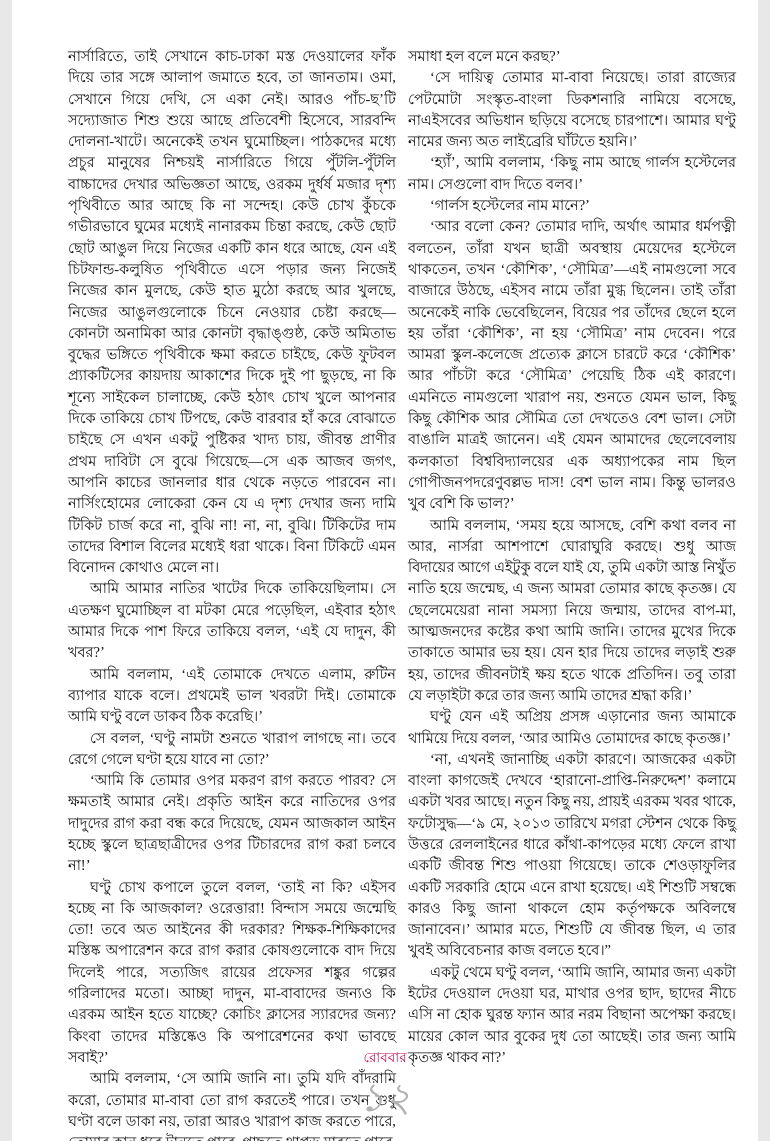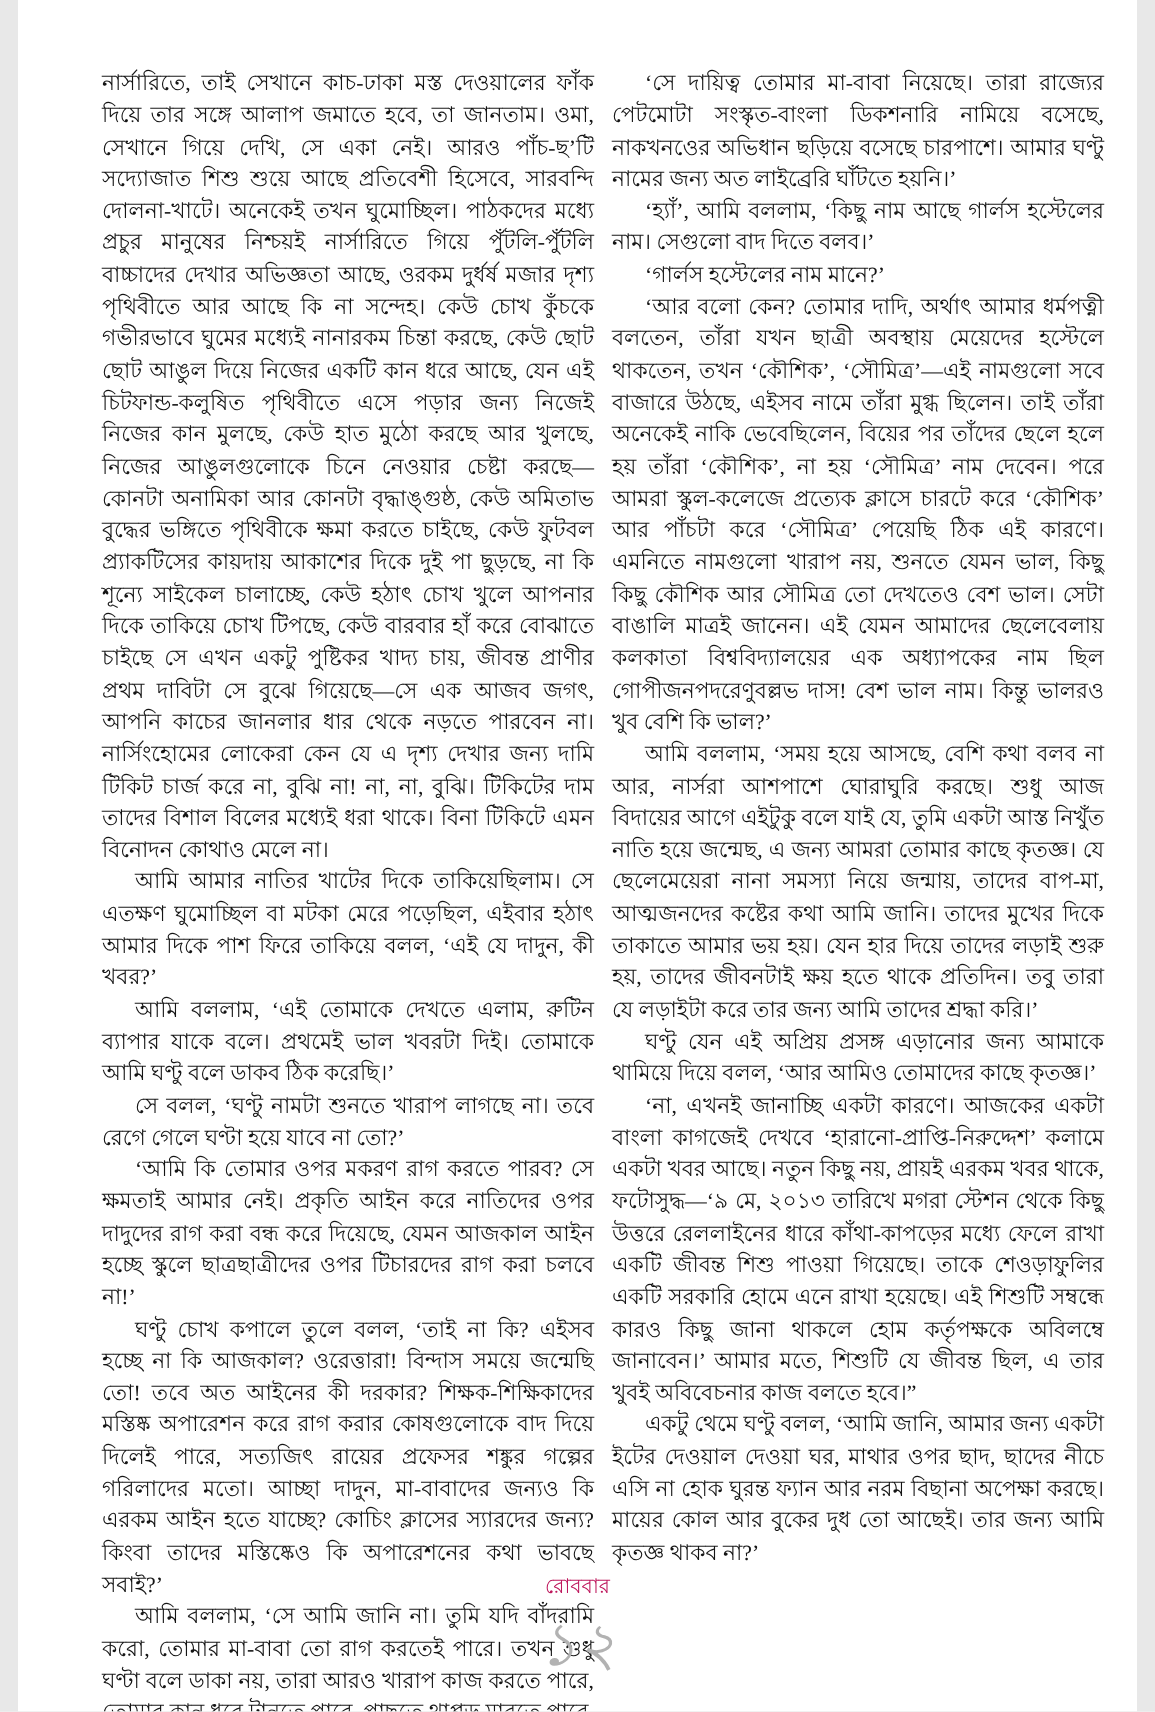--- a/index.html
+++ b/index.html
@@ -68,21 +68,22 @@
     <div class="column">
         <p class="para noindent">নার্সারিতে, তাই সেখানে কাচ-ঢাকা মস্ত দেওয়ালের ফাঁক দিয়ে তার সঙ্গে আলাপ জমাতে হবে, তা জানতাম। ওমা, সেখানে গিয়ে দেখি, সে একা নেই। আরও পাঁচ-ছ’টি সদ্যোজাত শিশু শুয়ে আছে প্রতিবেশী হিসেবে, সারবন্দি দোলনা-খাটে। অনেকেই তখন ঘুমোচ্ছিল। পাঠকদের মধ্যে প্রচুর মানুষের নিশ্চয়ই নার্সারিতে গিয়ে পুঁটলি-পুঁটলি বাচ্চাদের দেখার অভিজ্ঞতা আছে, ওরকম দুর্ধর্ষ মজার দৃশ্য পৃথিবীতে আর আছে কি না সন্দেহ। কেউ চোখ কুঁচকে গভীরভাবে ঘুমের মধ্যেই নানারকম চিন্তা করছে, কেউ ছোট ছোট আঙুল দিয়ে নিজের একটি কান ধরে আছে, যেন এই চিটফান্ড-কলুষিত পৃথিবীতে এসে পড়ার জন্য নিজেই নিজের কান মুলছে, কেউ হাত মুঠো করছে আর খুলছে, নিজের আঙুলগুলোকে চিনে নেওয়ার চেষ্টা করছে—কোনটা অনামিকা আর কোনটা বৃদ্ধাঙ্গুষ্ঠ, কেউ অমিতাভ বুদ্ধের ভঙ্গিতে পৃথিবীকে ক্ষমা করতে চাইছে, কেউ ফুটবল প্র্যাকটিসের কায়দায় আকাশের দিকে দুই পা ছুড়ছে, না কি শূন্যে সাইকেল চালাচ্ছে, কেউ হঠাৎ চোখ খুলে আপনার দিকে তাকিয়ে চোখ টিপছে, কেউ বারবার হাঁ করে বোঝাতে চাইছে সে এখন একটু পুষ্টিকর খাদ্য চায়, জীবন্ত প্রাণীর প্রথম দাবিটা সে বুঝে গিয়েছে—সে এক আজব জগৎ, আপনি কাচের জানলার ধার থেকে নড়তে পারবেন না। নার্সিংহোমের লোকেরা কেন যে এ দৃশ্য দেখার জন্য দামি টিকিট চার্জ করে না, বুঝি না! না, না, বুঝি। টিকিটের দাম তাদের বিশাল বিলের মধ্যেই ধরা থাকে। বিনা টিকিটে এমন বিনোদন কোথাও মেলে না।</p>
         <p class="para indent">আমি আমার নাতির খাটের দিকে তাকিয়েছিলাম। সে এতক্ষণ ঘুমোচ্ছিল বা মটকা মেরে পড়েছিল, এইবার হঠাৎ আমার দিকে পাশ ফিরে তাকিয়ে বলল, ‘এই যে দাদুন, কী খবর?’</p>
         <p class="para indent">আমি বললাম, ‘এই তোমাকে দেখতে এলাম, রুটিন ব্যাপার যাকে বলে। প্রথমেই ভাল খবরটা দিই। তোমাকে আমি ঘণ্টু বলে ডাকব ঠিক করেছি।’</p>
         <p class="para indent">সে বলল, ‘ঘণ্টু নামটা শুনতে খারাপ লাগছে না। তবে রেগে গেলে ঘণ্টা হয়ে যাবে না তো?’</p>
         <p class="para indent">‘আমি কি তোমার ওপর মকরণ রাগ করতে পারব? সে ক্ষমতাই আমার নেই। প্রকৃতি আইন করে নাতিদের ওপর দাদুদের রাগ করা বন্ধ করে দিয়েছে, যেমন আজকাল আইন হচ্ছে স্কুলে ছাত্রছাত্রীদের ওপর টিচারদের রাগ করা চলবে না!’</p>
         <p class="para indent">ঘণ্টু চোখ কপালে তুলে বলল, ‘তাই না কি? এইসব হচ্ছে না কি আজকাল? ওরেত্তারা! বিন্দাস সময়ে জন্মেছি তো! তবে অত আইনের কী দরকার? শিক্ষক-শিক্ষিকাদের মস্তিষ্ক অপারেশন করে রাগ করার কোষগুলোকে বাদ দিয়ে দিলেই পারে, সত্যজিৎ রায়ের প্রফেসর শঙ্কুর গল্পের গরিলাদের মতো। আচ্ছা দাদুন, মা-বাবাদের জন্যও কি এরকম আইন হতে যাচ্ছে? কোচিং ক্লাসের স্যারদের জন্য? কিংবা তাদের মস্তিষ্কেও কি অপারেশনের কথা ভাবছে সবাই?’</p>
         <p class="para indent">আমি বললাম, ‘সে আমি জানি না। তুমি যদি বাঁদরামি করো, তোমার মা-বাবা তো রাগ করতেই পারে। তখন শুধু ঘণ্টা বলে ডাকা নয়, তারা আরও খারাপ কাজ করতে পারে, তোমার কান ধরে টানতে পারে, পাছুতে থাপ্পড় মারতে পারে, ঘরে বন্ধ করে ভূতের ভয় দেখাতে পারে, এমনকী এক পায়ে দাঁড় করিয়ে রাখতে পারে। আরও পরে হয়তো তোমার প্রেমিকা করতে পারে অল্প-স্বল্প রাগ। কিন্তু সে ঘণ্টা বলে ডাকবে বলে মনে হয় না। সে হয়তো তার নিজের পছন্দসই একটা নাম দেবে। সেটা আমার শুনে যাওয়ার সময় হবে বলে মনে হয় না, ফলে ভালবাসায় তার কী চেহারা থাকবে, ঝগড়ায় তার রূপ কী দাঁড়াবে, তা আর আমার জানা হবে না।’</p>
       </div>
     <div class="column">
-        <p class="para indent">‘সে দায়িত্ব তোমার মা-বাবা নিয়েছে। তারা রাজ্যের পেটমোটা সংস্কৃত-বাংলা ডিকশনারি নামিয়ে বসেছে, নাকখনওের অভিধান ছড়িয়ে বসেছে চারপাশে। আমার ঘণ্টু নামের জন্য অত লাইব্রেরি ঘাঁটতে হয়নি।’</p>
+        <p class="para noindent">সমাধা হল বলে মনে করছ?’</p>
+        <p class="para indent">‘সে দায়িত্ব তোমার মা-বাবা নিয়েছে। তারা রাজ্যের পেটমোটা সংস্কৃত-বাংলা ডিকশনারি নামিয়ে বসেছে, নাএইসবের অভিধান ছড়িয়ে বসেছে চারপাশে। আমার ঘণ্টু নামের জন্য অত লাইব্রেরি ঘাঁটতে হয়নি।’</p>
         <p class="para indent">‘হ্যাঁ’, আমি বললাম, ‘কিছু নাম আছে গার্লস হস্টেলের নাম। সেগুলো বাদ দিতে বলব।’</p>
         <p class="para indent">‘গার্লস হস্টেলের নাম মানে?’</p>
         <p class="para indent">‘আর বলো কেন? তোমার দাদি, অর্থাৎ আমার ধর্মপত্নী বলতেন, তাঁরা যখন ছাত্রী অবস্থায় মেয়েদের হস্টেলে থাকতেন, তখন ‘কৌশিক’, ‘সৌমিত্র’—এই নামগুলো সবে বাজারে উঠছে, এইসব নামে তাঁরা মুগ্ধ ছিলেন। তাই তাঁরা অনেকেই নাকি ভেবেছিলেন, বিয়ের পর তাঁদের ছেলে হলে হয় তাঁরা ‘কৌশিক’, না হয় ‘সৌমিত্র’ নাম দেবেন। পরে আমরা স্কুল-কলেজে প্রত্যেক ক্লাসে চারটে করে ‘কৌশিক’ আর পাঁচটা করে ‘সৌমিত্র’ পেয়েছি ঠিক এই কারণে। এমনিতে নামগুলো খারাপ নয়, শুনতে যেমন ভাল, কিছু কিছু কৌশিক আর সৌমিত্র তো দেখতেও বেশ ভাল। সেটা বাঙালি মাত্রই জানেন। এই যেমন আমাদের ছেলেবেলায় কলকাতা বিশ্ববিদ্যালয়ের এক অধ্যাপকের নাম ছিল গোপীজনপদরেণুবল্লভ দাস! বেশ ভাল নাম। কিন্তু ভালরও খুব বেশি কি ভাল?’</p>
         <p class="para indent">আমি বললাম, ‘সময় হয়ে আসছে, বেশি কথা বলব না আর, নার্সরা আশপাশে ঘোরাঘুরি করছে। শুধু আজ বিদায়ের আগে এইটুকু বলে যাই যে, তুমি একটা আস্ত নিখুঁত নাতি হয়ে জন্মেছ, এ জন্য আমরা তোমার কাছে কৃতজ্ঞ। যে ছেলেমেয়েরা নানা সমস্যা নিয়ে জন্মায়, তাদের বাপ-মা, আত্মজনদের কষ্টের কথা আমি জানি। তাদের মুখের দিকে তাকাতে আমার ভয় হয়। যেন হার দিয়ে তাদের লড়াই শুরু হয়, তাদের জীবনটাই ক্ষয় হতে থাকে প্রতিদিন। তবু তারা যে লড়াইটা করে তার জন্য আমি তাদের শ্রদ্ধা করি।’</p>
         <p class="para indent">ঘণ্টু যেন এই অপ্রিয় প্রসঙ্গ এড়ানোর জন্য আমাকে থামিয়ে দিয়ে বলল, ‘আর আমিও তোমাদের কাছে কৃতজ্ঞ।’</p>
         <p class="para indent">‘না, এখনই জানাচ্ছি একটা কারণে। আজকের একটা বাংলা কাগজেই দেখবে ‘হারানো-প্রাপ্তি-নিরুদ্দেশ’ কলামে একটা খবর আছে। নতুন কিছু নয়, প্রায়ই এরকম খবর থাকে, ফটোসুদ্ধ—‘৯ মে, ২০১৩ তারিখে মগরা স্টেশন থেকে কিছু উত্তরে রেললাইনের ধারে কাঁথা-কাপড়ের মধ্যে ফেলে রাখা একটি জীবন্ত শিশু পাওয়া গিয়েছে। তাকে শেওড়াফুলির একটি সরকারি হোমে এনে রাখা হয়েছে। এই শিশুটি সম্বন্ধে কারও কিছু জানা থাকলে হোম কর্তৃপক্ষকে অবিলম্বে জানাবেন।’ আমার মতে, শিশুটি যে জীবন্ত ছিল, এ তার খুবই অবিবেচনার কাজ বলতে হবে।”</p>
         <p class="para indent">একটু থেমে ঘণ্টু বলল, ‘আমি জানি, আমার জন্য একটা ইটের দেওয়াল দেওয়া ঘর, মাথার ওপর ছাদ, ছাদের নীচে এসি না হোক ঘুরন্ত ফ্যান আর নরম বিছানা অপেক্ষা করছে। মায়ের কোল আর বুকের দুধ তো আছেই। তার জন্য আমি কৃতজ্ঞ থাকব না?’</p>
       </div>
   </div>
 

